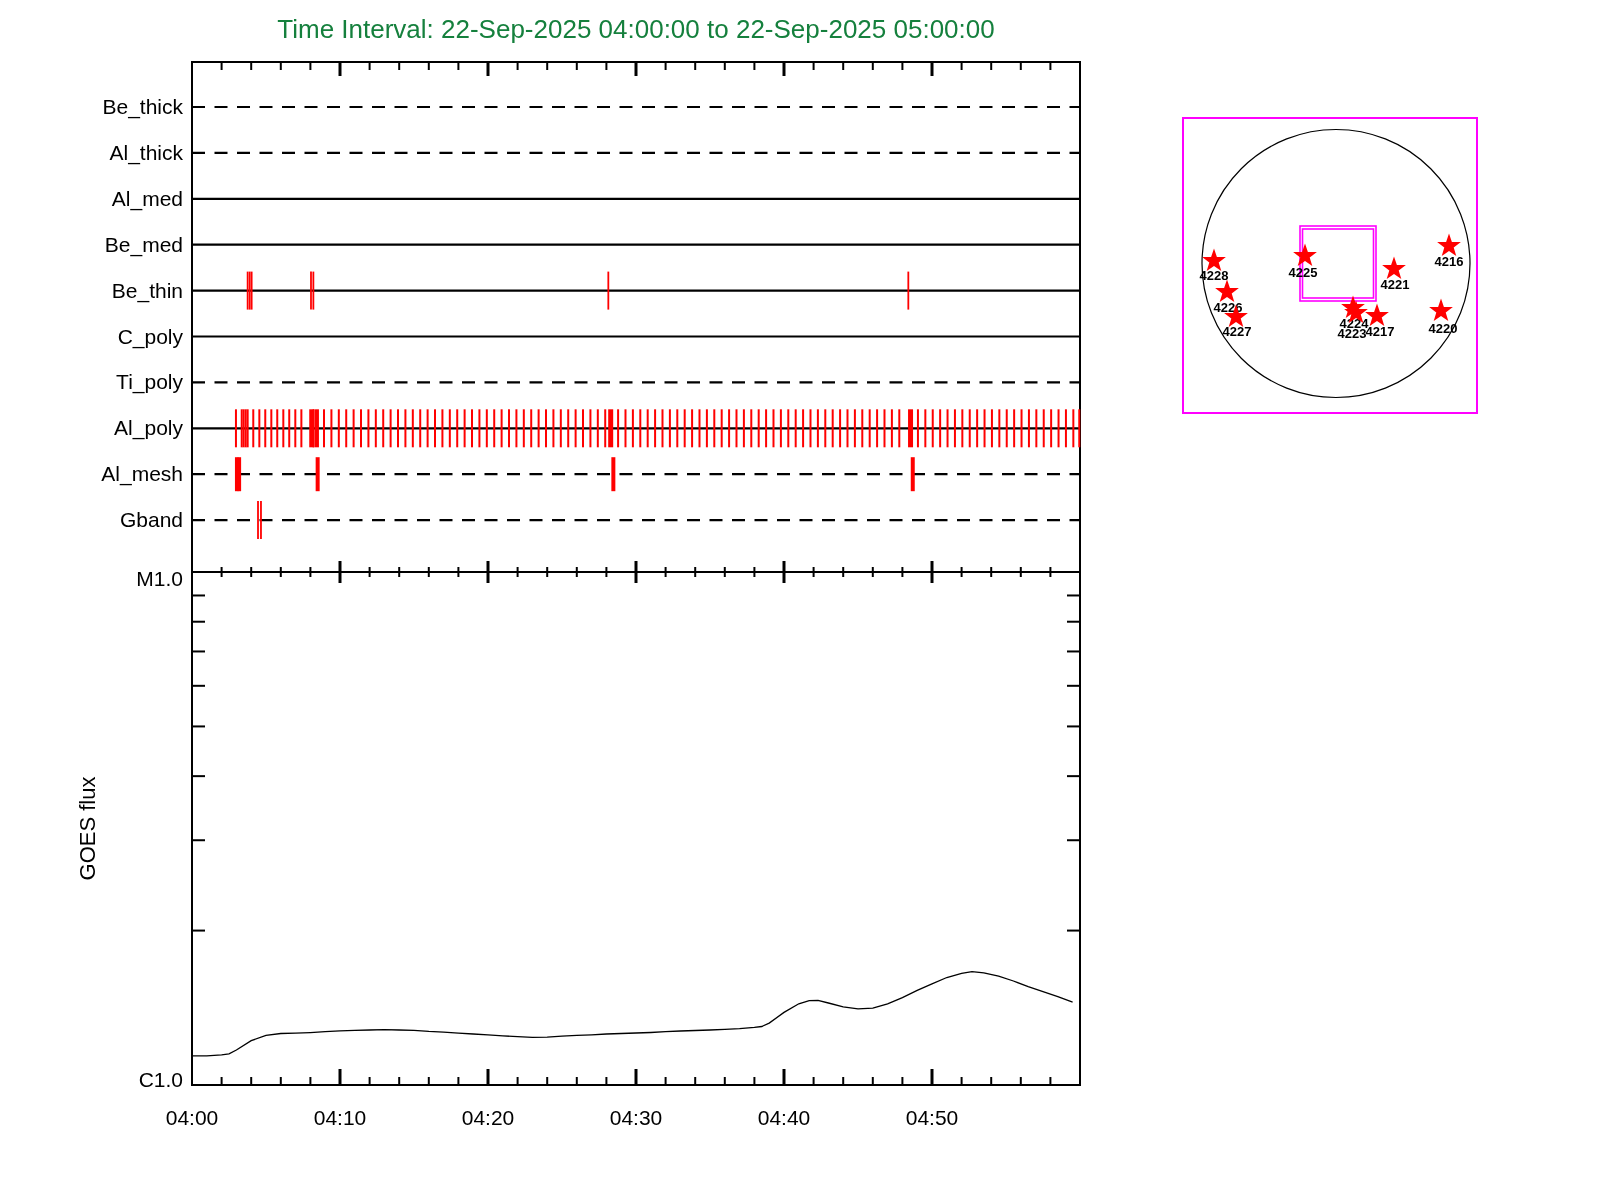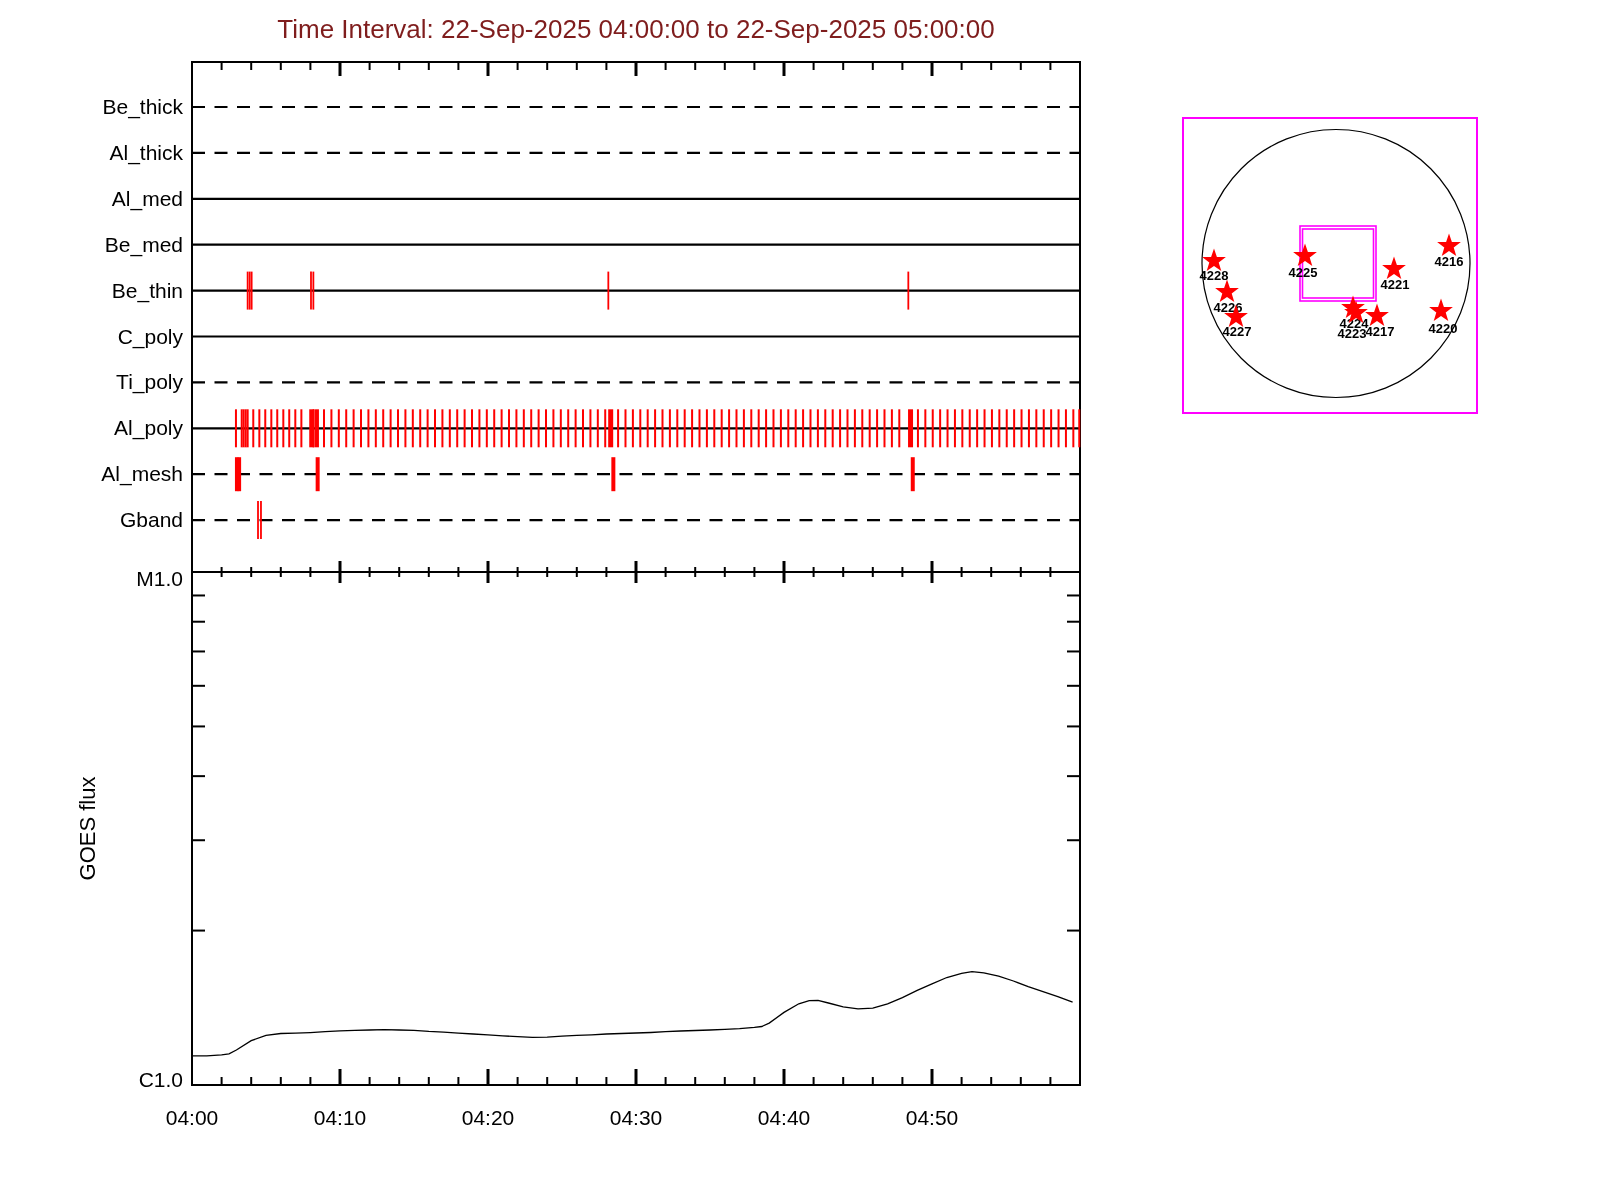--- a/index.html
+++ b/index.html
@@ -1,19 +1,19 @@
 <!DOCTYPE html>
 <html><head>
 <meta charset="utf-8">
 <style>
   html,body{margin:0;padding:0;background:#ffffff;}
   #page{position:relative;width:1600px;height:1200px;background:#fff;
         font-family:"Liberation Sans", sans-serif;overflow:hidden;}
   #title{position:absolute;left:192px;top:14px;width:888px;text-align:center;
-         font-size:26px;color:#7f1d1d;letter-spacing:0px;}
+         font-size:26px;color:#15803d;letter-spacing:0px;}
   svg{position:absolute;left:0;top:0;}
   text{font-family:"Liberation Sans", sans-serif;}
 </style>
 </head>
 <body>
 
 <div id="page">
   <div id="title">Time Interval: 22-Sep-2025 04:00:00 to 22-Sep-2025 05:00:00</div>
   <svg id="plot" width="1600" height="1200" viewBox="0 0 1600 1200">
       <g>

